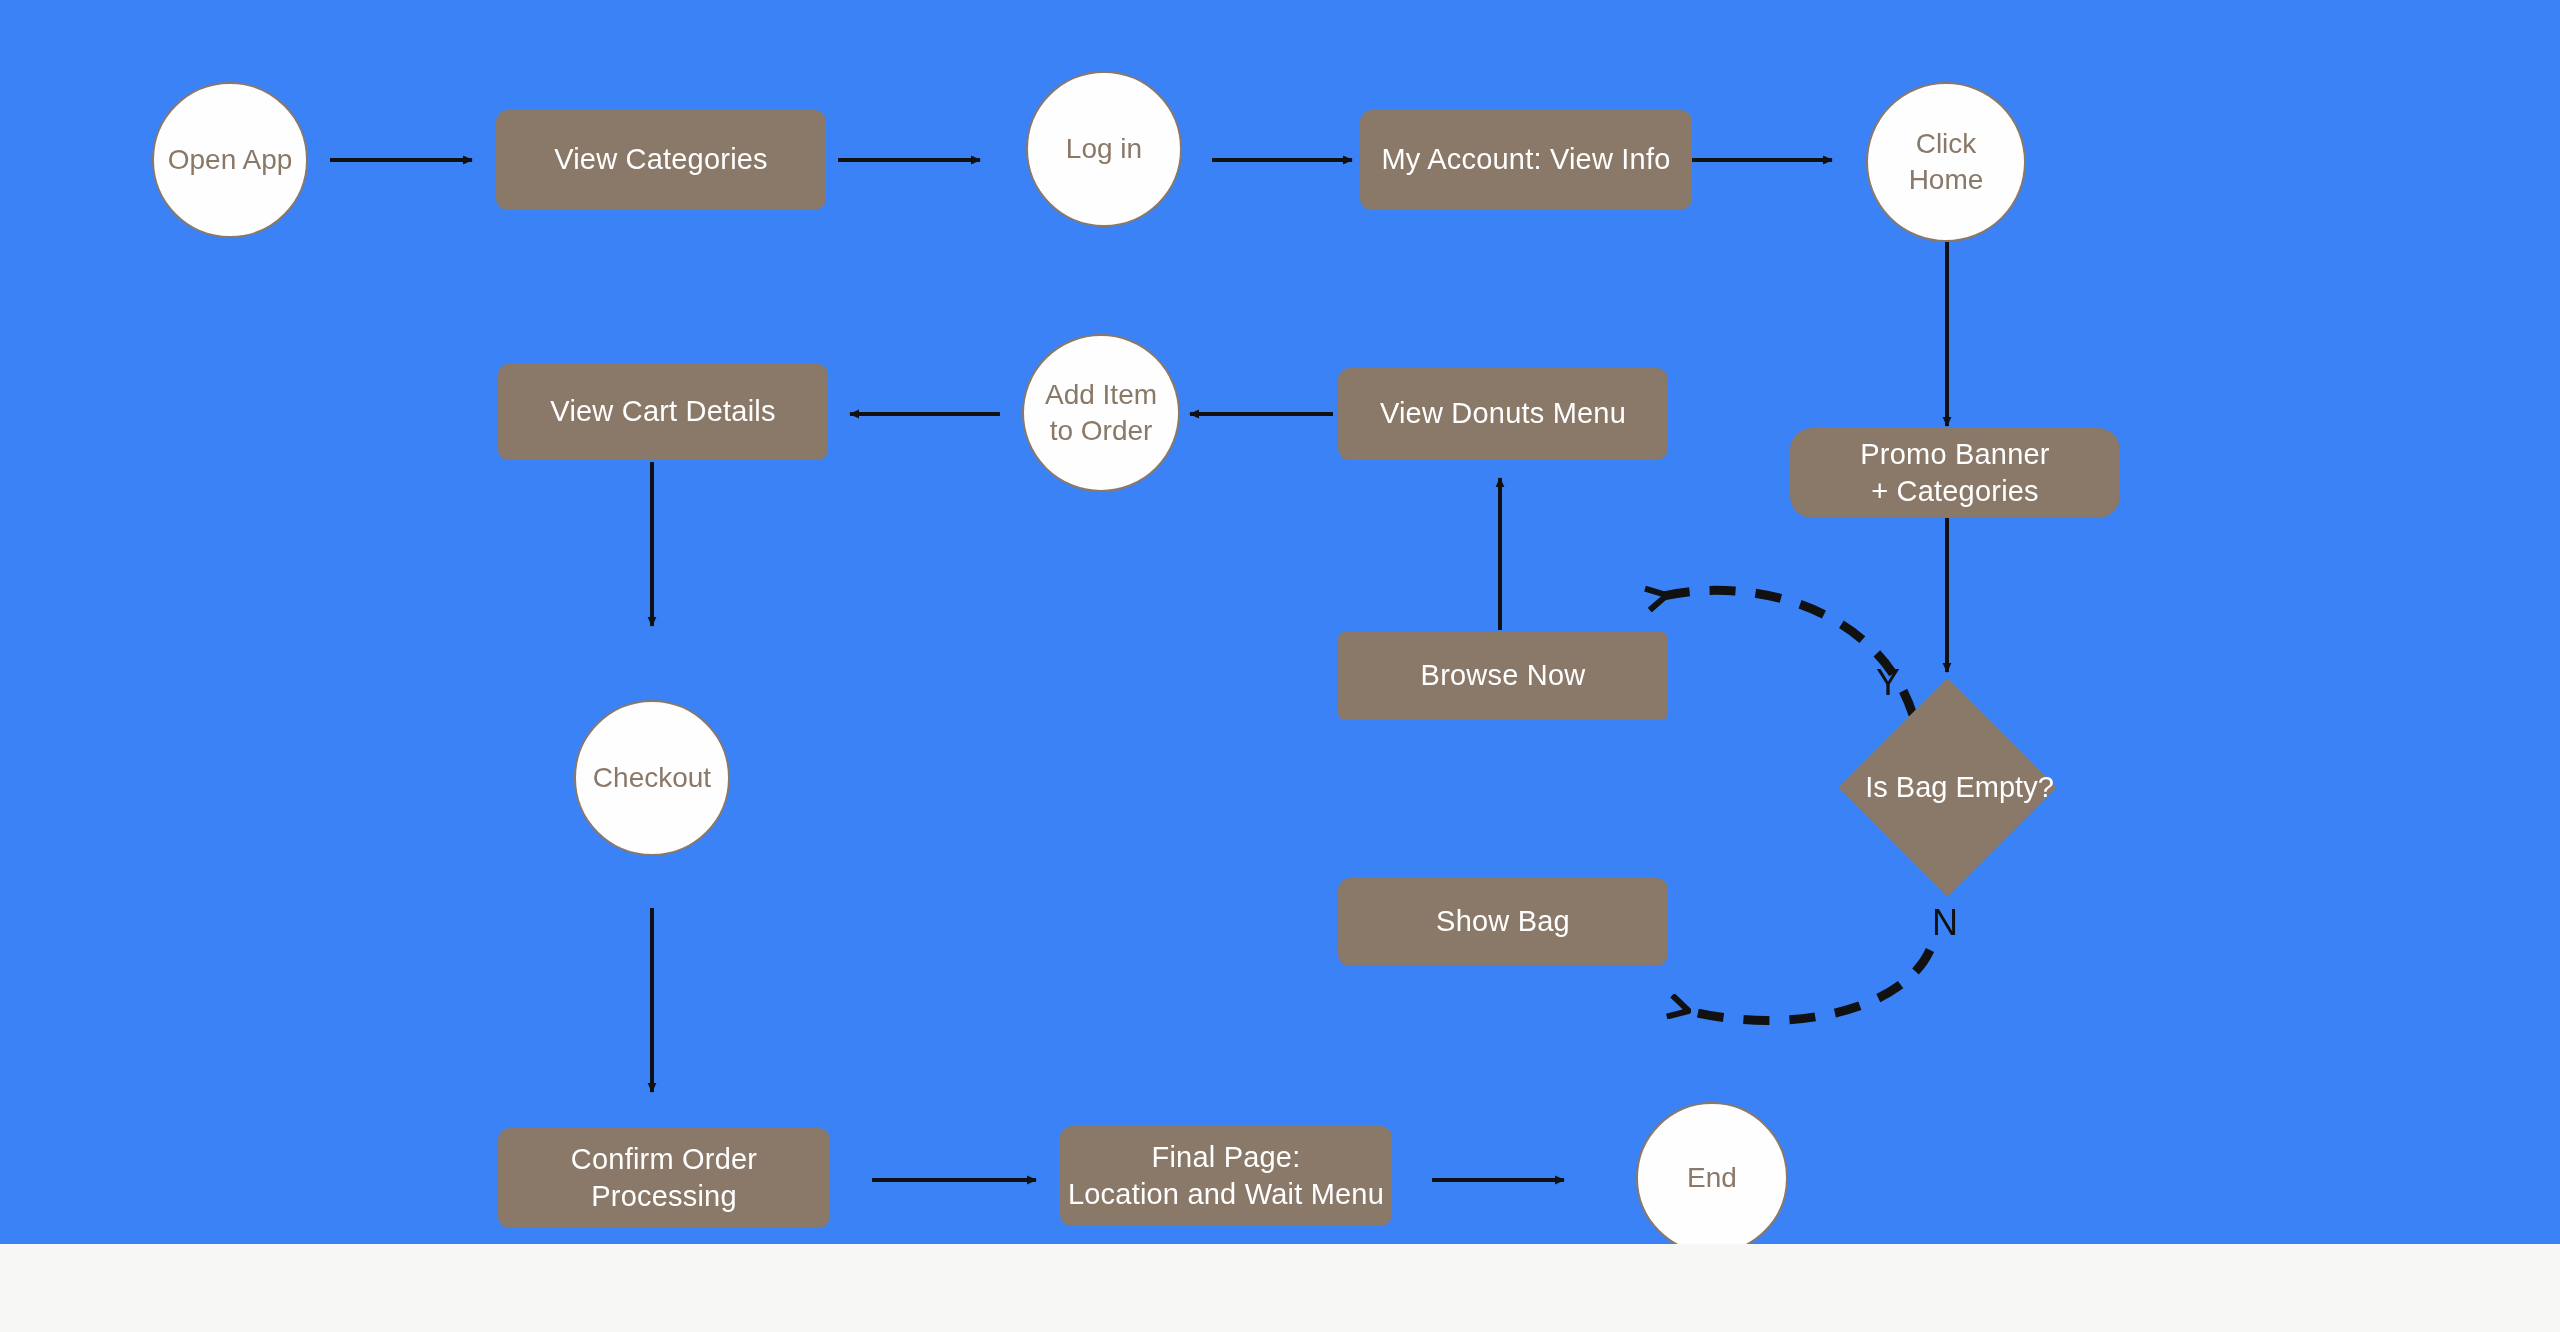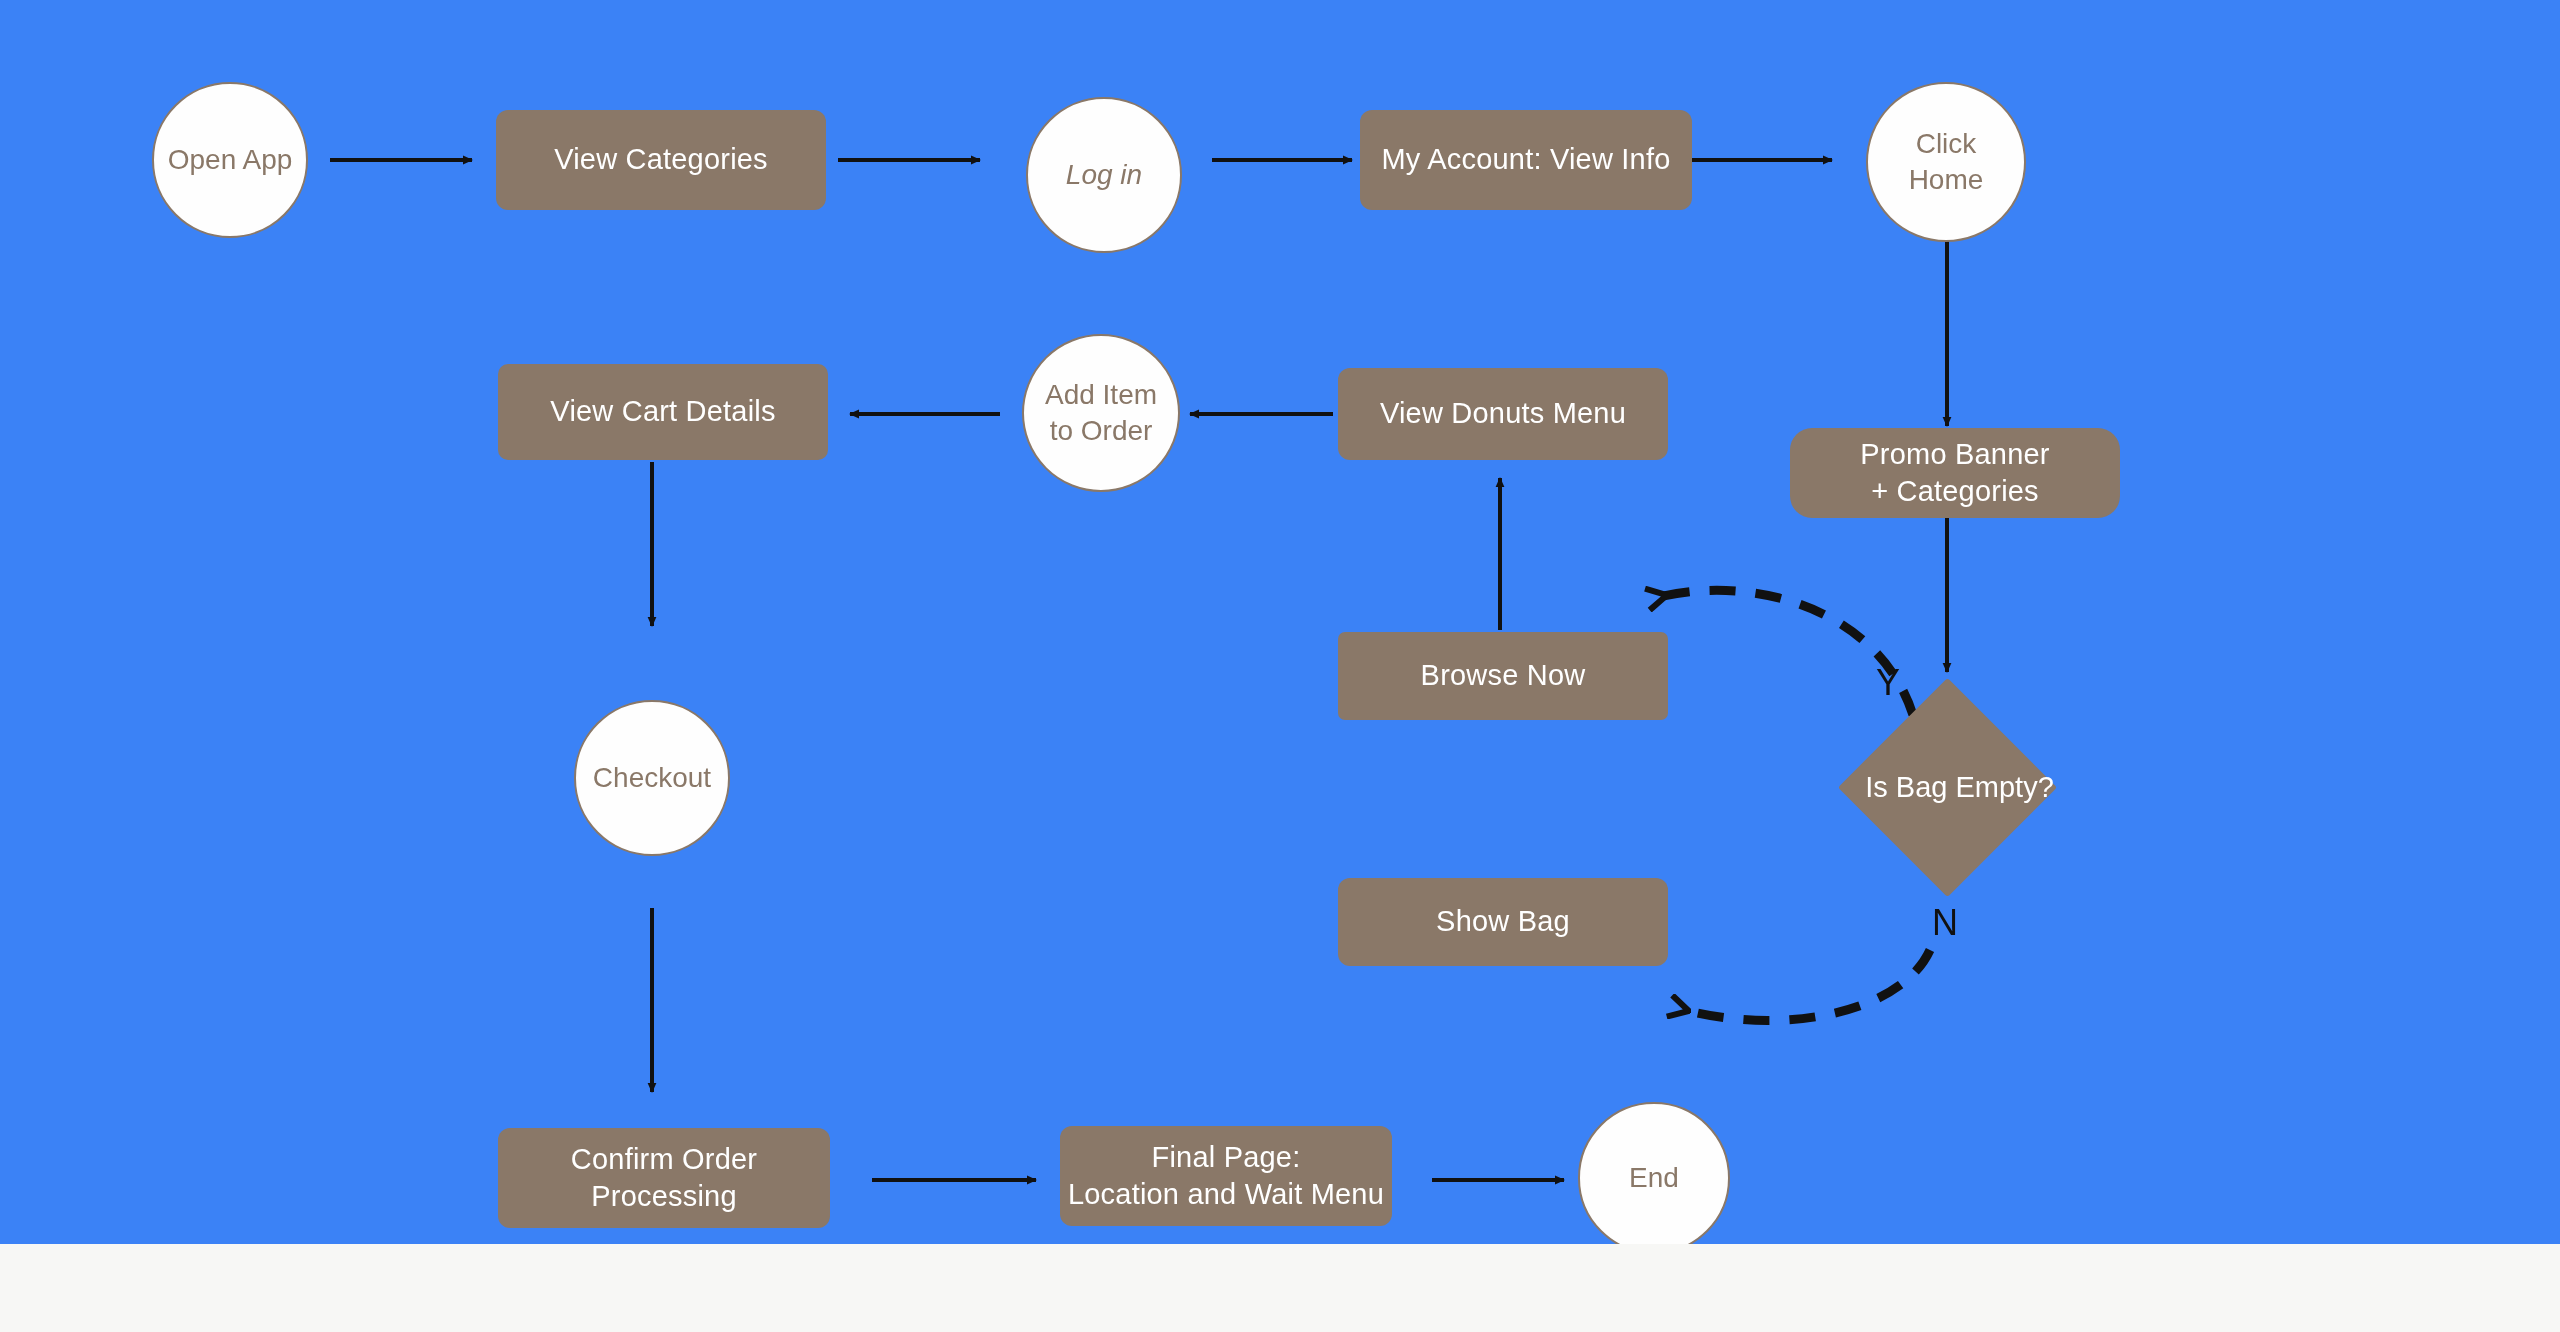--- a/index.html
+++ b/index.html
@@ -119,21 +119,21 @@
   </svg>
 
   <div class="node node-terminal" style="left:152px; top:82px; width:156px; height:156px;">
     <span>Open App</span>
   </div>
 
   <div class="node node-process" style="left:496px; top:110px; width:330px; height:100px;">
     <span>View Categories</span>
   </div>
 
-  <div class="node node-terminal" style="left:1026px; top:97px; width:156px; height:156px;font-style:italic;">
+  <div class="node node-terminal" style="left:1026px; top:71px; width:156px; height:156px;">
     <span>Log in</span>
   </div>
 
   <div class="node node-terminal" style="left:1866px; top:82px; width:160px; height:160px;">
     <span>Click
 Home</span>
   </div>
 
   <div class="node node-process" style="left:1360px; top:110px; width:332px; height:100px;">
     <span>My Account: View Info</span>
@@ -185,17 +185,17 @@
   <div class="node node-process" style="left:498px; top:1128px; width:332px; height:100px;">
     <span>Confirm Order
 Processing</span>
   </div>
 
   <div class="node node-process" style="left:1060px; top:1126px; width:332px; height:100px;">
     <span>Final Page:
 Location and Wait Menu</span>
   </div>
 
-  <div class="node node-terminal" style="left:1578px; top:1102px; width:152px; height:152px;">
+  <div class="node node-terminal" style="left:1636px; top:1102px; width:152px; height:152px;">
     <span>End</span>
   </div>
 
 </div>
 
 </body></html>

